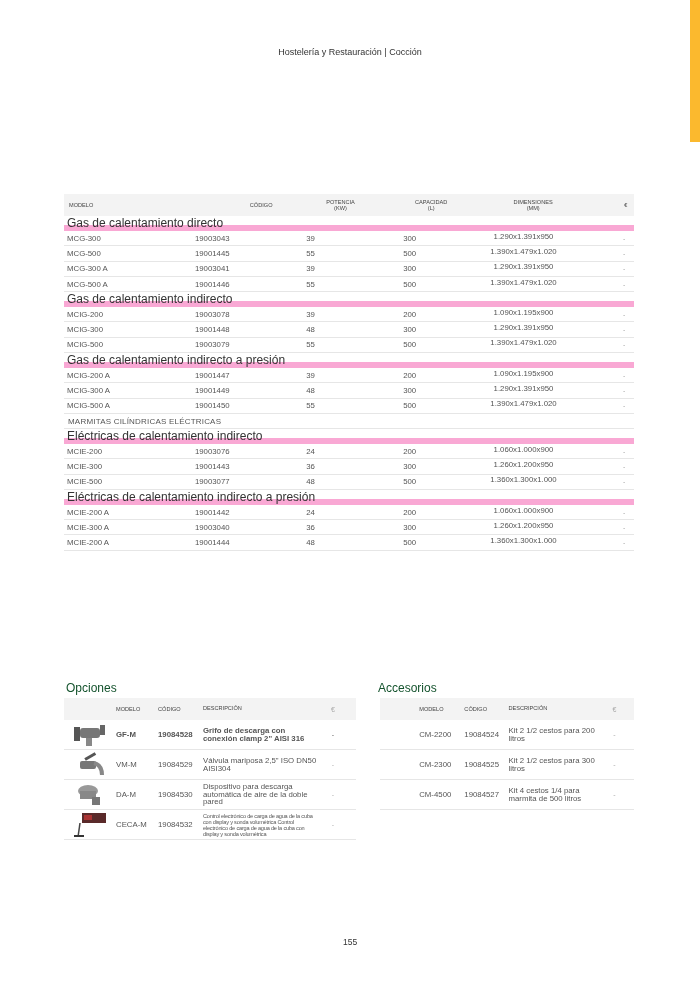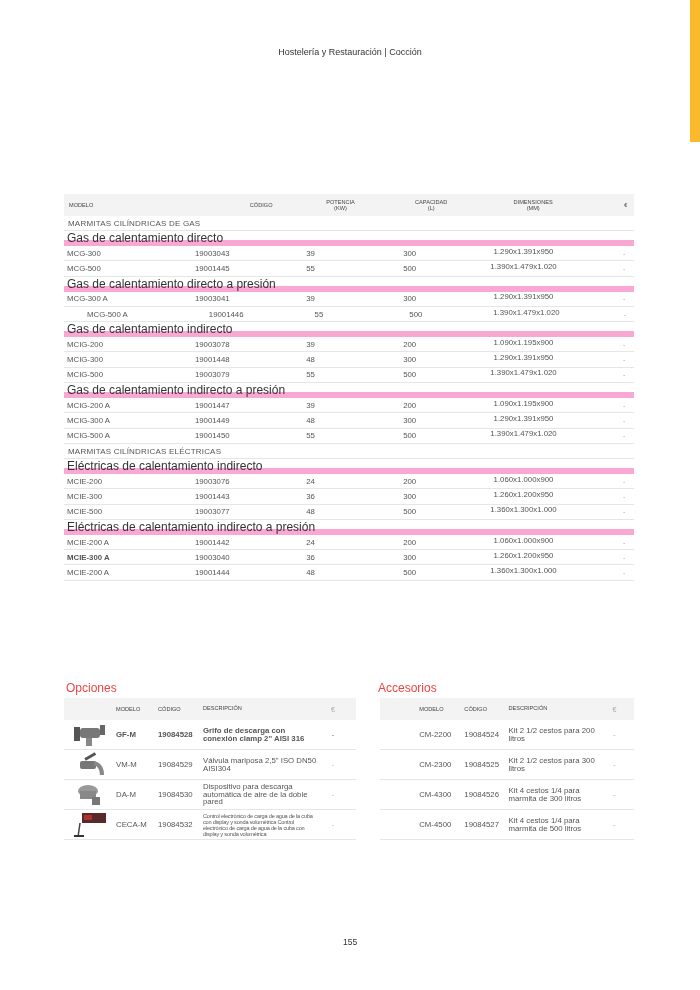--- a/index.html
+++ b/index.html
@@ -23,21 +23,21 @@
 
     .family { height: 15px; line-height: 15px; font-size: 8px; color: #555; padding-left: 4px; letter-spacing: 0.2px; border-bottom: 1px solid #e6e6e6; }
     .group { height: 15px; line-height: 15px; font-size: 12px; color: #333; padding-left: 3px; border-bottom: 6px solid #f9a8d4; }
     .row { display: flex; height: 15.3px; align-items: center; font-size: 7.8px; color: #555; border-bottom: 1px solid #e6e6e6; }
     .row .col-model { padding-left: 3px; }
     .row .col-code { padding-left: 0; }
     .row .col-dim { position: relative; top: -2px; text-align: center; }
     .row .col-eur { color: #aaa; font-size: 7px; }
 
     
-    .section-title { position: absolute; font-size: 12px; color: #ef4444; }
+    .section-title { position: absolute; font-size: 12px; color: #14532d; }
     .mini { position: absolute; }
     .mini-head { display: flex; background: #f3f3f3; height: 22px; align-items: center; font-size: 5.6px; color: #444; text-transform: uppercase; }
     .mini-row { display: flex; align-items: center; border-bottom: 1px solid #e6e6e6; font-size: 7.8px; color: #555; }
     .m-img { width: 52px; display: flex; justify-content: center; align-items: center; }
     .m-model { width: 42px; }
     .m-code { width: 45px; }
     .m-desc { width: 115px; line-height: 7.5px; }
     .m-eur { width: 30px; text-align: center; color: #aaa; font-size: 7px; }
     .tiny { font-size: 5.6px; line-height: 6px; letter-spacing: -0.2px; }
     .acc .m-pad { width: 40px; }
@@ -65,49 +65,47 @@
       <div>CAPACIDAD</div>
       <div>(L)</div>
     </div>
     <div class="col-dim" style="width:80px;margin-left:47px">
       <div>DIMENSIONES</div>
       <div>(mm)</div>
     </div>
     <div class="col-eur" style="margin-left:52px;width:20px">€</div>
   </div>
   <div id="spec-body">
-      <div class="family">MARMITAS CILÍNDRICAS DE GAS</div>
       <div class="group">Gas de calentamiento directo</div>
       <div class="row">
         <div class="col-model" style="width: 133px;">MCG-300</div>
         <div class="col-code" style="width: 95px;">19003043</div>
         <div class="col-pow" style="width: 45px; margin-left: 0px;">39</div>
         <div class="col-cap" style="width: 55px; margin-left: 50px;">300</div>
         <div class="col-dim" style="width: 85px; margin-left: 45px;">1.290x1.391x950</div>
         <div class="col-eur" style="width: 20px; margin-left: 49px;">-</div>
       </div>
       <div class="row">
         <div class="col-model" style="width: 133px;">MCG-500</div>
         <div class="col-code" style="width: 95px;">19001445</div>
         <div class="col-pow" style="width: 45px; margin-left: 0px;">55</div>
         <div class="col-cap" style="width: 55px; margin-left: 50px;">500</div>
         <div class="col-dim" style="width: 85px; margin-left: 45px;">1.390x1.479x1.020</div>
         <div class="col-eur" style="width: 20px; margin-left: 49px;">-</div>
       </div>
-      <div class="group">Gas de calentamiento directo a presión</div>
       <div class="row">
         <div class="col-model" style="width: 133px;">MCG-300 A</div>
         <div class="col-code" style="width: 95px;">19003041</div>
         <div class="col-pow" style="width: 45px; margin-left: 0px;">39</div>
         <div class="col-cap" style="width: 55px; margin-left: 50px;">300</div>
         <div class="col-dim" style="width: 85px; margin-left: 45px;">1.290x1.391x950</div>
         <div class="col-eur" style="width: 20px; margin-left: 49px;">-</div>
       </div>
       <div class="row">
-        <div class="col-model" style="width: 133px; margin-left: 20px;">MCG-500 A</div>
+        <div class="col-model" style="width: 133px;">MCG-500 A</div>
         <div class="col-code" style="width: 95px;">19001446</div>
         <div class="col-pow" style="width: 45px; margin-left: 0px;">55</div>
         <div class="col-cap" style="width: 55px; margin-left: 50px;">500</div>
         <div class="col-dim" style="width: 85px; margin-left: 45px;">1.390x1.479x1.020</div>
         <div class="col-eur" style="width: 20px; margin-left: 49px;">-</div>
       </div>
       <div class="group">Gas de calentamiento indirecto</div>
       <div class="row">
         <div class="col-model" style="width: 133px;">MCIG-200</div>
         <div class="col-code" style="width: 95px;">19003078</div>
@@ -186,21 +184,21 @@
       <div class="group">Eléctricas de calentamiento indirecto a presión</div>
       <div class="row">
         <div class="col-model" style="width: 133px;">MCIE-200 A</div>
         <div class="col-code" style="width: 95px;">19001442</div>
         <div class="col-pow" style="width: 45px; margin-left: 0px;">24</div>
         <div class="col-cap" style="width: 55px; margin-left: 50px;">200</div>
         <div class="col-dim" style="width: 85px; margin-left: 45px;">1.060x1.000x900</div>
         <div class="col-eur" style="width: 20px; margin-left: 49px;">-</div>
       </div>
       <div class="row">
-        <div class="col-model" style="width: 133px; font-weight: bold;">MCIE-300 A</div>
+        <div class="col-model" style="width: 133px;">MCIE-300 A</div>
         <div class="col-code" style="width: 95px;">19003040</div>
         <div class="col-pow" style="width: 45px; margin-left: 0px;">36</div>
         <div class="col-cap" style="width: 55px; margin-left: 50px;">300</div>
         <div class="col-dim" style="width: 85px; margin-left: 45px;">1.260x1.200x950</div>
         <div class="col-eur" style="width: 20px; margin-left: 49px;">-</div>
       </div>
       <div class="row">
         <div class="col-model" style="width: 133px;">MCIE-200 A</div>
         <div class="col-code" style="width: 95px;">19001444</div>
         <div class="col-pow" style="width: 45px; margin-left: 0px;">48</div>
@@ -297,27 +295,20 @@
       </div>
       <div class="mini-row" style="height: 30px;">
         <div class="m-pad"></div>
         <div class="m-model">CM-2300</div>
         <div class="m-code">19084525</div>
         <div class="m-desc">Kit 2 1/2 cestos para 300 litros</div>
         <div class="m-eur">-</div>
       </div>
       <div class="mini-row" style="height: 30px;">
         <div class="m-pad"></div>
-        <div class="m-model">CM-4300</div>
-        <div class="m-code">19084526</div>
-        <div class="m-desc">Kit 4 cestos 1/4 para marmita de 300 litros</div>
-        <div class="m-eur">-</div>
-      </div>
-      <div class="mini-row" style="height: 30px;">
-        <div class="m-pad"></div>
         <div class="m-model">CM-4500</div>
         <div class="m-code">19084527</div>
         <div class="m-desc">Kit 4 cestos 1/4 para marmita de 500 litros</div>
         <div class="m-eur">-</div>
       </div>
     </div>
 </div>
 
 <div class="page-number">155</div>
 

